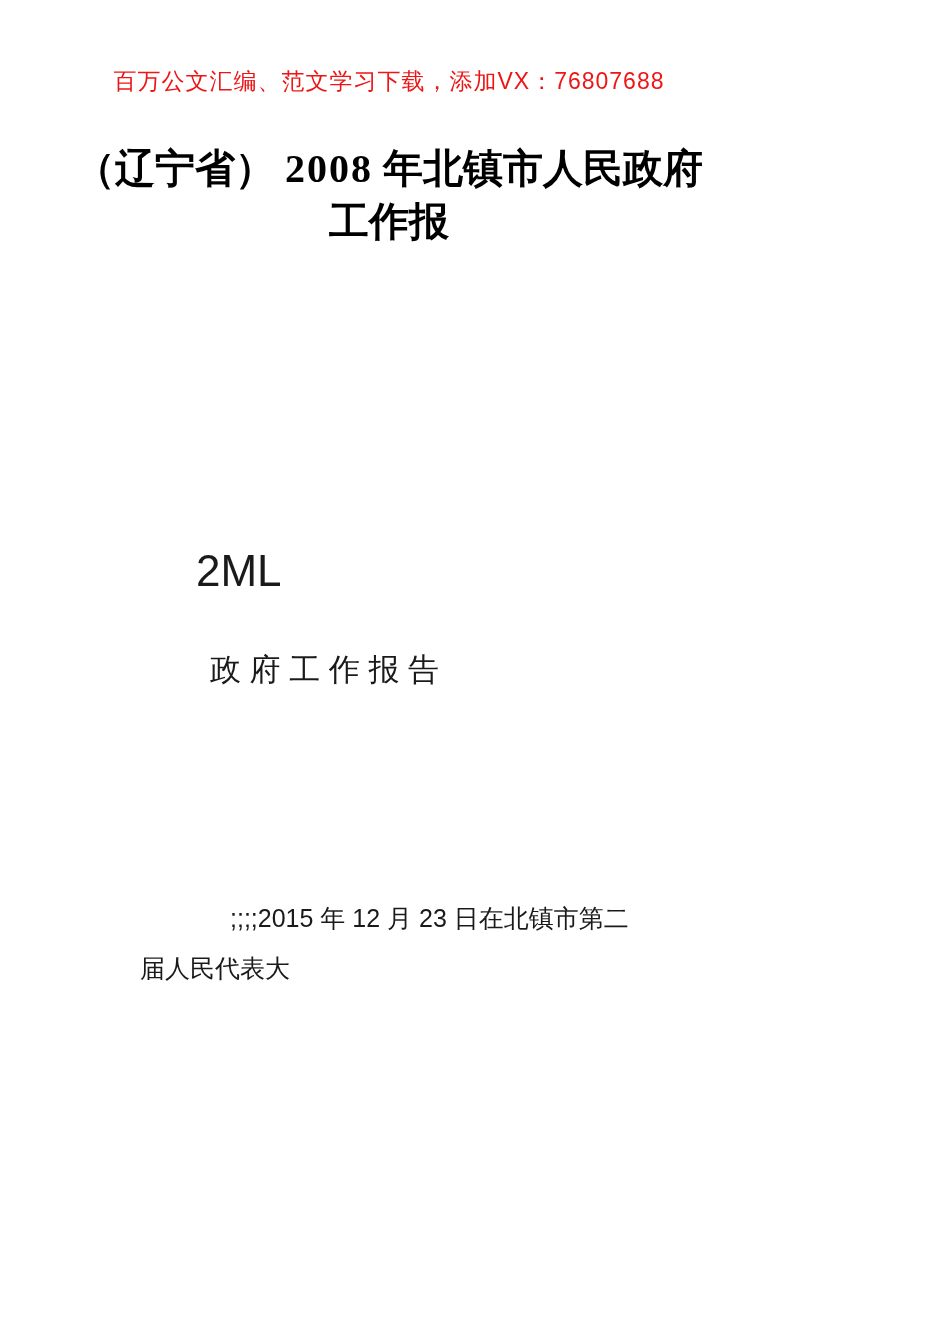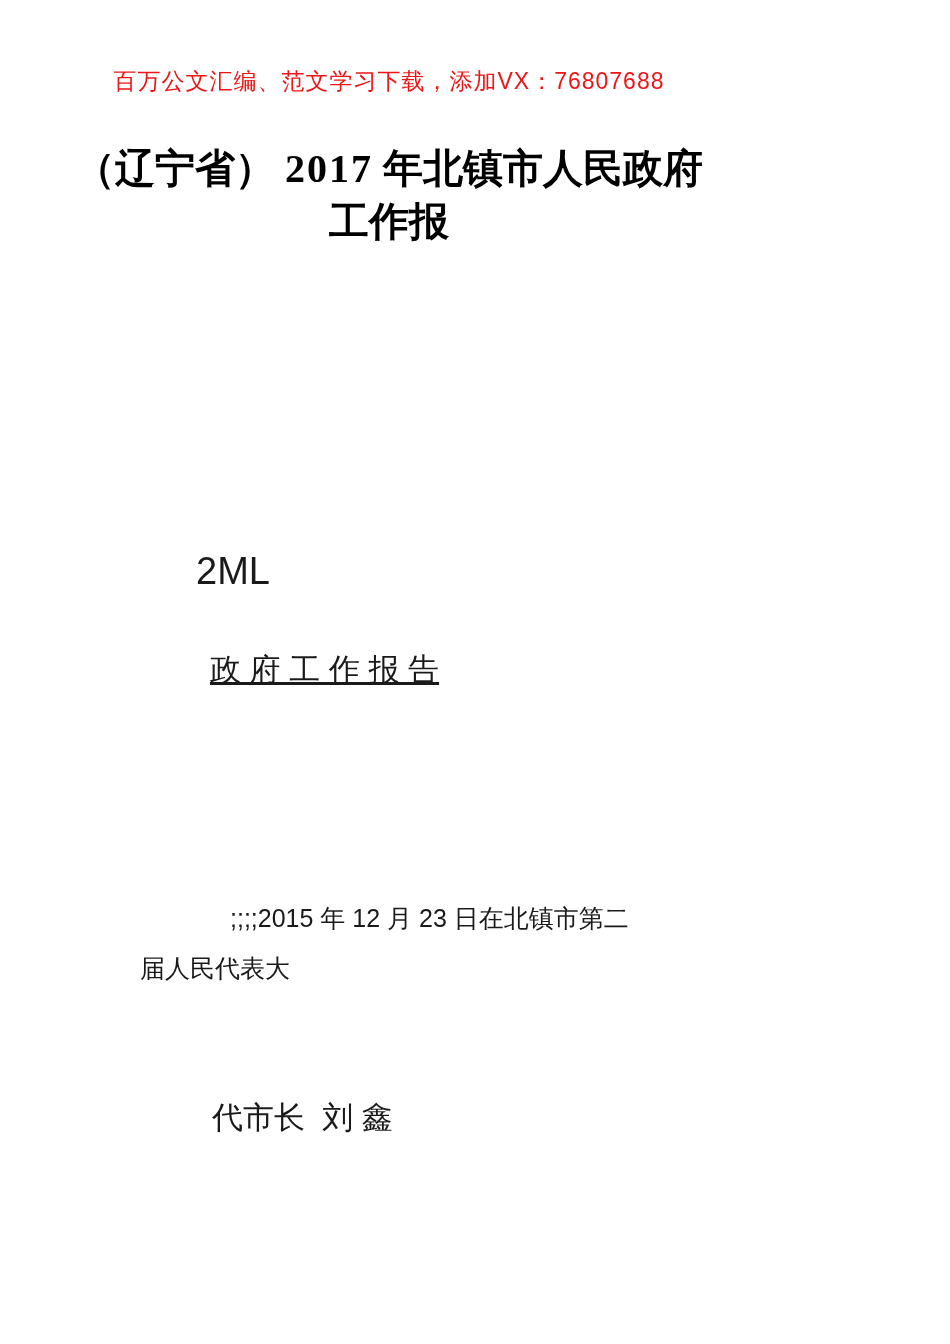--- a/index.html
+++ b/index.html
@@ -41,31 +41,30 @@
   }
   .doc-title .year {
     font-family: "Liberation Serif", "DejaVu Serif", serif;
     margin: 0 10px;
     letter-spacing: 2px;
   }
   .code-text {
     position: absolute;
     left: 196px;
     top: 552px;
-    font-size: 38px;
+    font-size: 44px;
     line-height: 38px;
   }
   .report-heading {
     position: absolute;
     left: 210px;
     top: 651px;
     font-size: 31px;
     line-height: 38px;
     white-space: pre;
-    text-decoration: underline;
   }
   .date-para {
     position: absolute;
     left: 140px;
     right: 138px;
     top: 850px;
     font-size: 25px;
     line-height: 50px;
     margin-top: 43px;
   }
@@ -81,25 +80,24 @@
     white-space: pre;
   }
 </style>
 </head>
 <body>
 
 <div class="page">
 
   <div class="promo">百万公文汇编、范文学习下载，添加VX：76807688</div>
 
-  <h1 class="doc-title"><span>（辽宁省）</span><span class="year">2017</span><span>年北镇市人民政府工作报</span><br></h1>
+  <h1 class="doc-title"><span>（辽宁省）</span><span class="year">2008</span><span>年北镇市人民政府工作报</span><br></h1>
 
   <div class="code-text">2ML</div>
 
   <div class="report-heading">政 府 工 作 报 告</div>
 
   <div class="date-para">
     <div class="indent">;;;;2015 年 12 月 23 日在北镇市第二届人民代表大</div>
   </div>
 
-  <div class="signature">代市长  刘 鑫</div>
 
 </div>
 
 </body></html>

